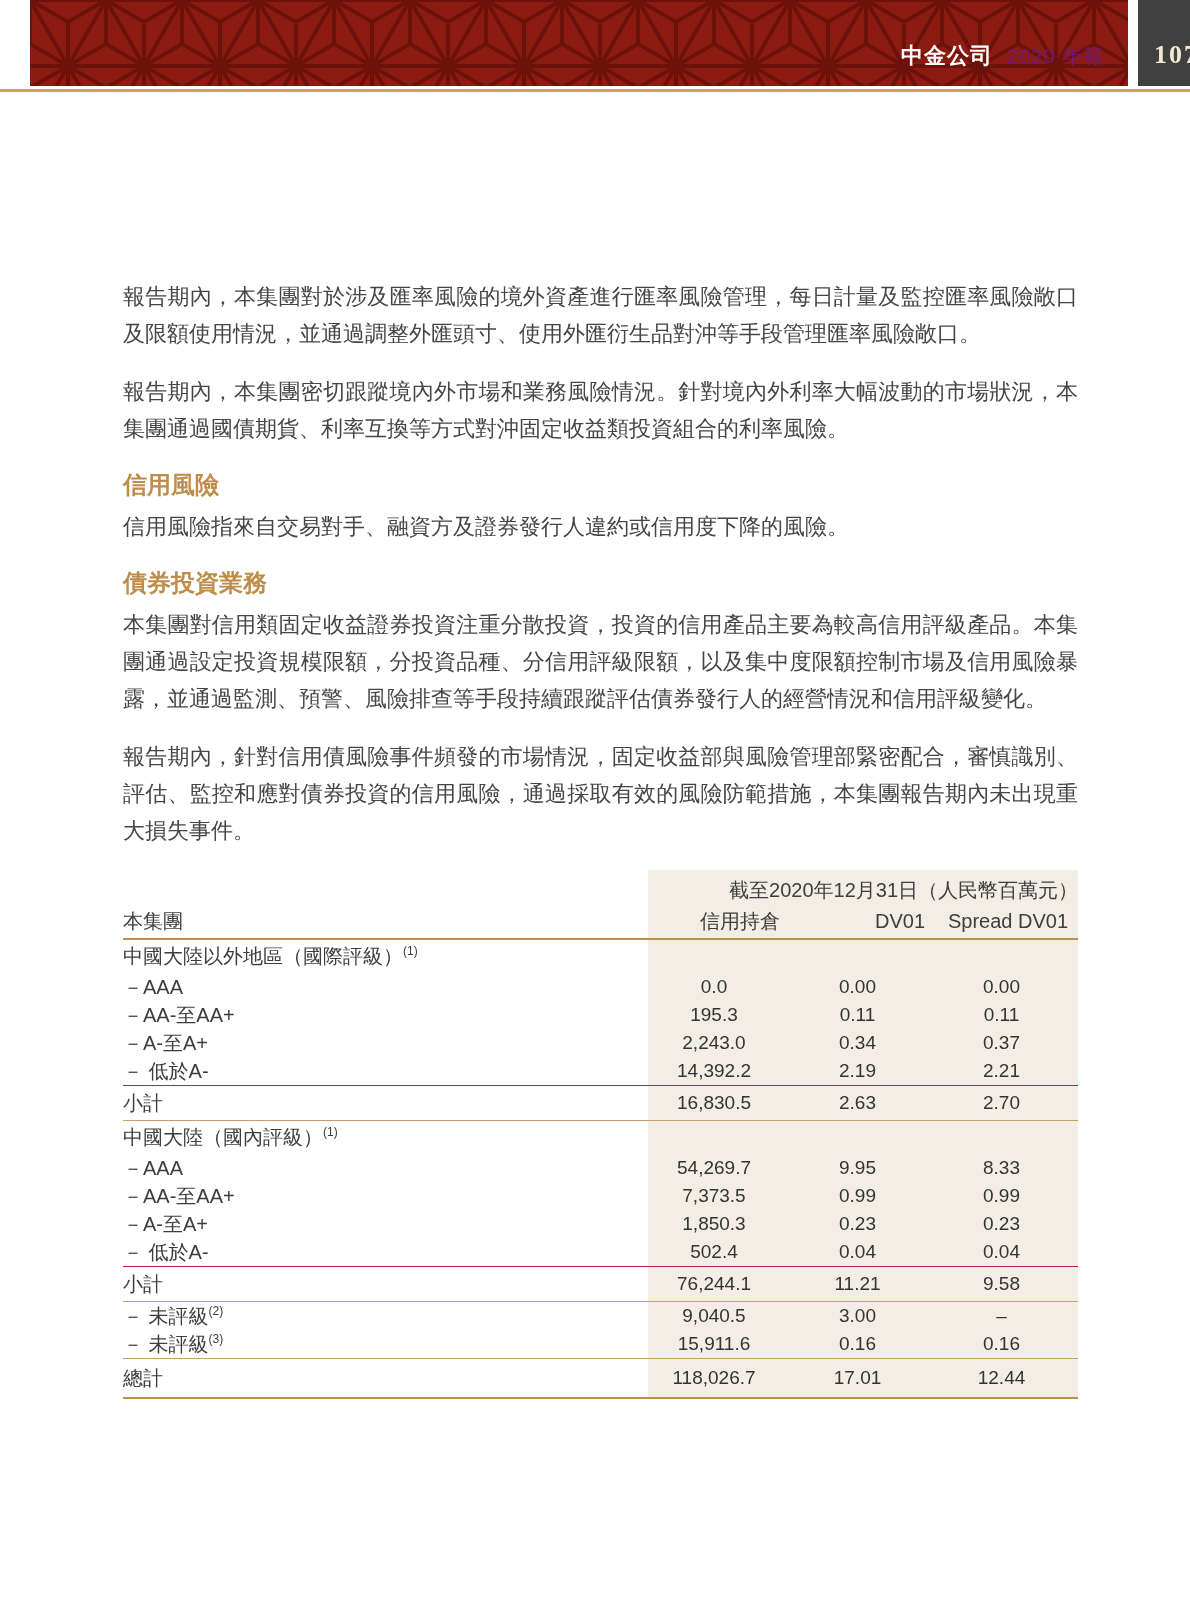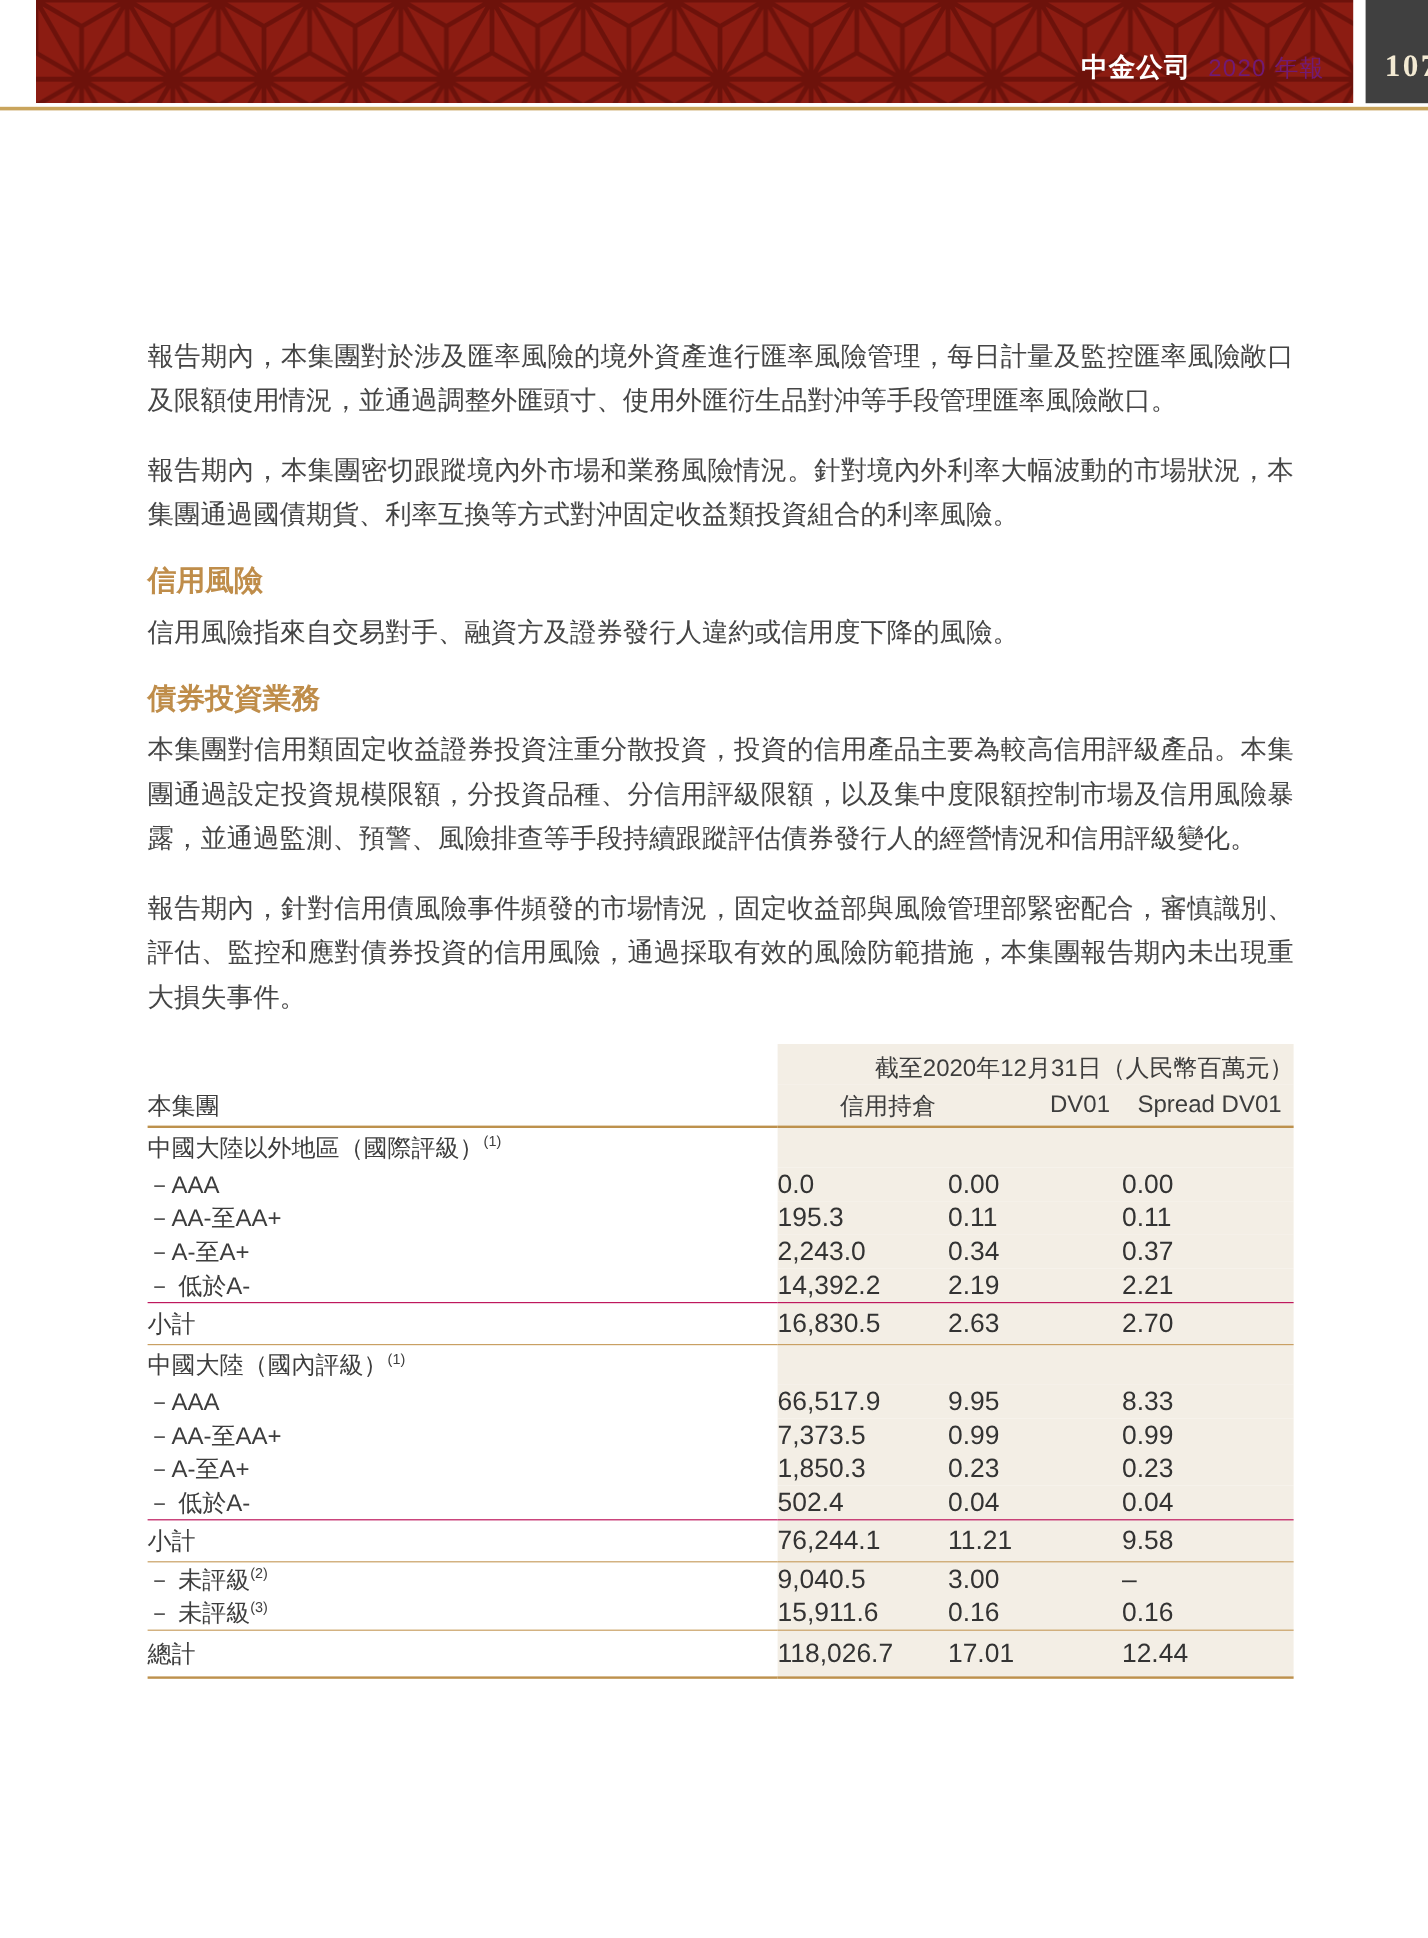--- a/index.html
+++ b/index.html
@@ -35,21 +35,21 @@
   .content h2.sec-h{font-size:24px;line-height:34px;margin:14px 0 6px 0;color:#bf8d4a;font-weight:bold;}
   
   .risk-table{width:100%;border-collapse:collapse;margin-top:19px;color:#333333;}
   .risk-table td,.risk-table th{padding:0;font-weight:normal;}
   .sh{background:#f3eee5;}
   .caption-cell{height:34px;vertical-align:bottom;text-align:right;font-size:20px;color:#3d3d3d;padding-bottom:2px;}
   .cols-row th{height:34px;vertical-align:middle;border-bottom:2px solid #bd914d;font-size:20px;color:#3d3d3d;}
   .cols-row th.lbl{text-align:left;}
   .cols-row th.num{text-align:right;padding-right:10px;}
   .risk-table td.lbl{text-align:left;font-size:20px;color:#3d3d3d;}
-  .risk-table td.num{text-align:left;padding-right:10px;font-size:22px;}
+  .risk-table td.num{text-align:center;padding-right:10px;font-size:19px;}
   .r-section td{height:33px;}
   .r-data td{height:28px;}
   .r-subtotal td{height:34px;border-top:1px solid #be185d;border-bottom:1px solid #c9a063;}
   .r-total td{height:38px;border-top:1px solid #c9a063;border-bottom:2px solid #bd914d;}
   .risk-table sup{font-size:12px;line-height:0;vertical-align:super;color:#3d3d3d;}
 </style>
 </head>
 <body>
 
 <div class="banner-row">
@@ -151,21 +151,21 @@
           <td class="num sh">2.70</td>
         </tr>
         <tr class="r-section">
           <td class="lbl">中國大陸（國內評級）<sup>(1)</sup></td>
           <td class="num sh"></td>
           <td class="num sh"></td>
           <td class="num sh"></td>
         </tr>
         <tr class="r-data">
           <td class="lbl">－AAA</td>
-          <td class="num sh">66,517.9</td>
+          <td class="num sh">54,269.7</td>
           <td class="num sh">9.95</td>
           <td class="num sh">8.33</td>
         </tr>
         <tr class="r-data">
           <td class="lbl">－AA-至AA+</td>
           <td class="num sh">7,373.5</td>
           <td class="num sh">0.99</td>
           <td class="num sh">0.99</td>
         </tr>
         <tr class="r-data">

